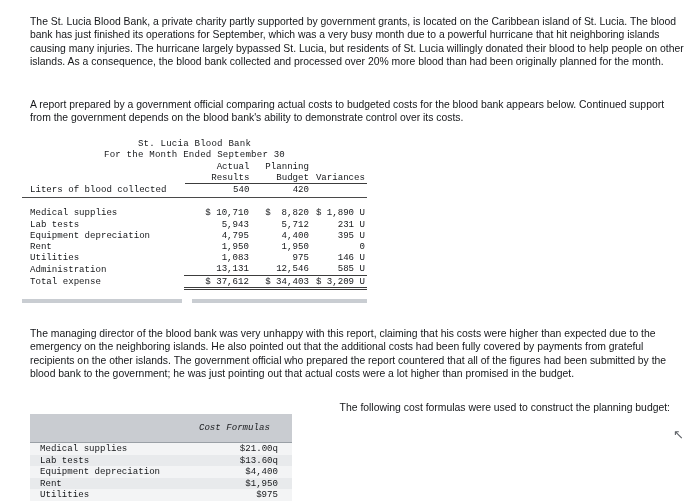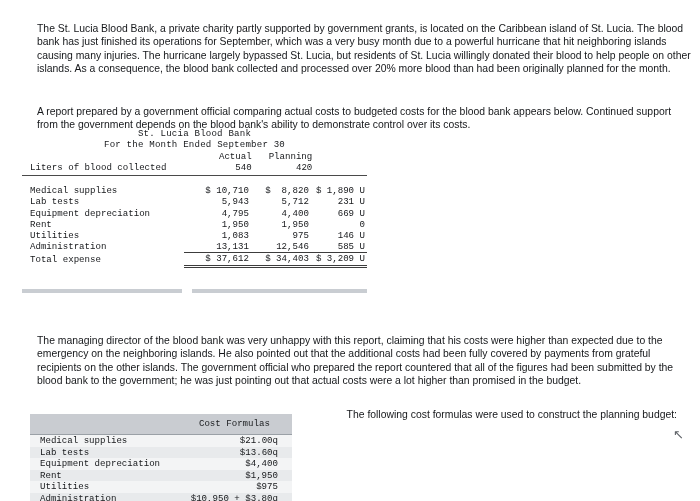--- a/index.html
+++ b/index.html
@@ -19,21 +19,21 @@
     position: relative;
     width: 700px;
     height: 501px;
     padding: 0;
     box-sizing: border-box;
   }
   .para {
     font-size: 10.4px;
     line-height: 13.4px;
     color: #15171a;
-    margin: 12px;
+    margin: 5px;
   }
   #intro-para {
     position: absolute;
     left: 25px;
     top: 10px;
     width: 660px;
   }
   #report-intro-para {
     position: absolute;
     left: 25px;
@@ -51,21 +51,21 @@
     left: 25px;
     top: 396px;
     width: 640px;
     text-align: right;
   }
 
   
   #control-report {
     position: absolute;
     left: 22px;
-    top: 128px;
+    top: 138px;
     width: 345px;
     font-family: "Liberation Mono", monospace;
     font-size: 9.1px;
     color: #16181b;
   }
   #control-report .title-line {
     text-align: center;
     line-height: 11.4px;
     letter-spacing: 0.2px;
   }
@@ -131,22 +131,23 @@
   }
   .fm-table td {
     padding: 0;
     line-height: 11.6px;
     white-space: pre;
   }
   .fm-head td {
     text-align: center;
     background: #c9ccd1;
     color: #1a1c1f;
-    height: 20px;
+    height: 28px;
     border-bottom: 1px solid #9aa0a6;
+    font-style: italic;
   }
   .fm-label { width: 150px; text-align: left; padding-left: 10px !important; }
   .fm-value { width: 112px; text-align: right; padding-right: 14px !important; }
   .fm-row-alt td { background: #e8eaec; }
   .fm-row td { background: #f3f4f5; }
 
   .cursor {
     position: absolute;
     left: 673px;
     top: 428px;
@@ -172,20 +173,26 @@
     <div class="title-line">For the Month Ended September 30</div>
 
     <table class="rep-table">
       <tbody>
           <tr>
         <td class="c-label"></td>
         <td class="c-actual head-actual">Actual</td>
         <td class="c-budget head-budget">Planning</td>
         <td class="c-var head-var"></td>
       </tr>
+      <tr class="underline-nums">
+        <td class="c-label"></td>
+        <td class="c-actual head-actual">Results</td>
+        <td class="c-budget head-budget">Budget</td>
+        <td class="c-var head-var">Variances</td>
+      </tr>
       <tr>
         <td class="c-label">Liters of blood collected</td>
         <td class="c-actual">540</td>
         <td class="c-budget">420</td>
         <td class="c-var"></td>
       </tr>
     </tbody>
       </table>
 
     <div class="rule rule-full"></div>
@@ -204,21 +211,21 @@
       <tr>
         <td class="c-label">Lab tests</td>
         <td class="c-actual">5,943</td>
         <td class="c-budget">5,712</td>
         <td class="c-var">231 U</td>
       </tr>
       <tr>
         <td class="c-label">Equipment depreciation</td>
         <td class="c-actual">4,795</td>
         <td class="c-budget">4,400</td>
-        <td class="c-var">669 U</td>
+        <td class="c-var">395 U</td>
       </tr>
       <tr>
         <td class="c-label">Rent</td>
         <td class="c-actual">1,950</td>
         <td class="c-budget">1,950</td>
         <td class="c-var">0</td>
       </tr>
       <tr>
         <td class="c-label">Utilities</td>
         <td class="c-actual">1,083</td>

